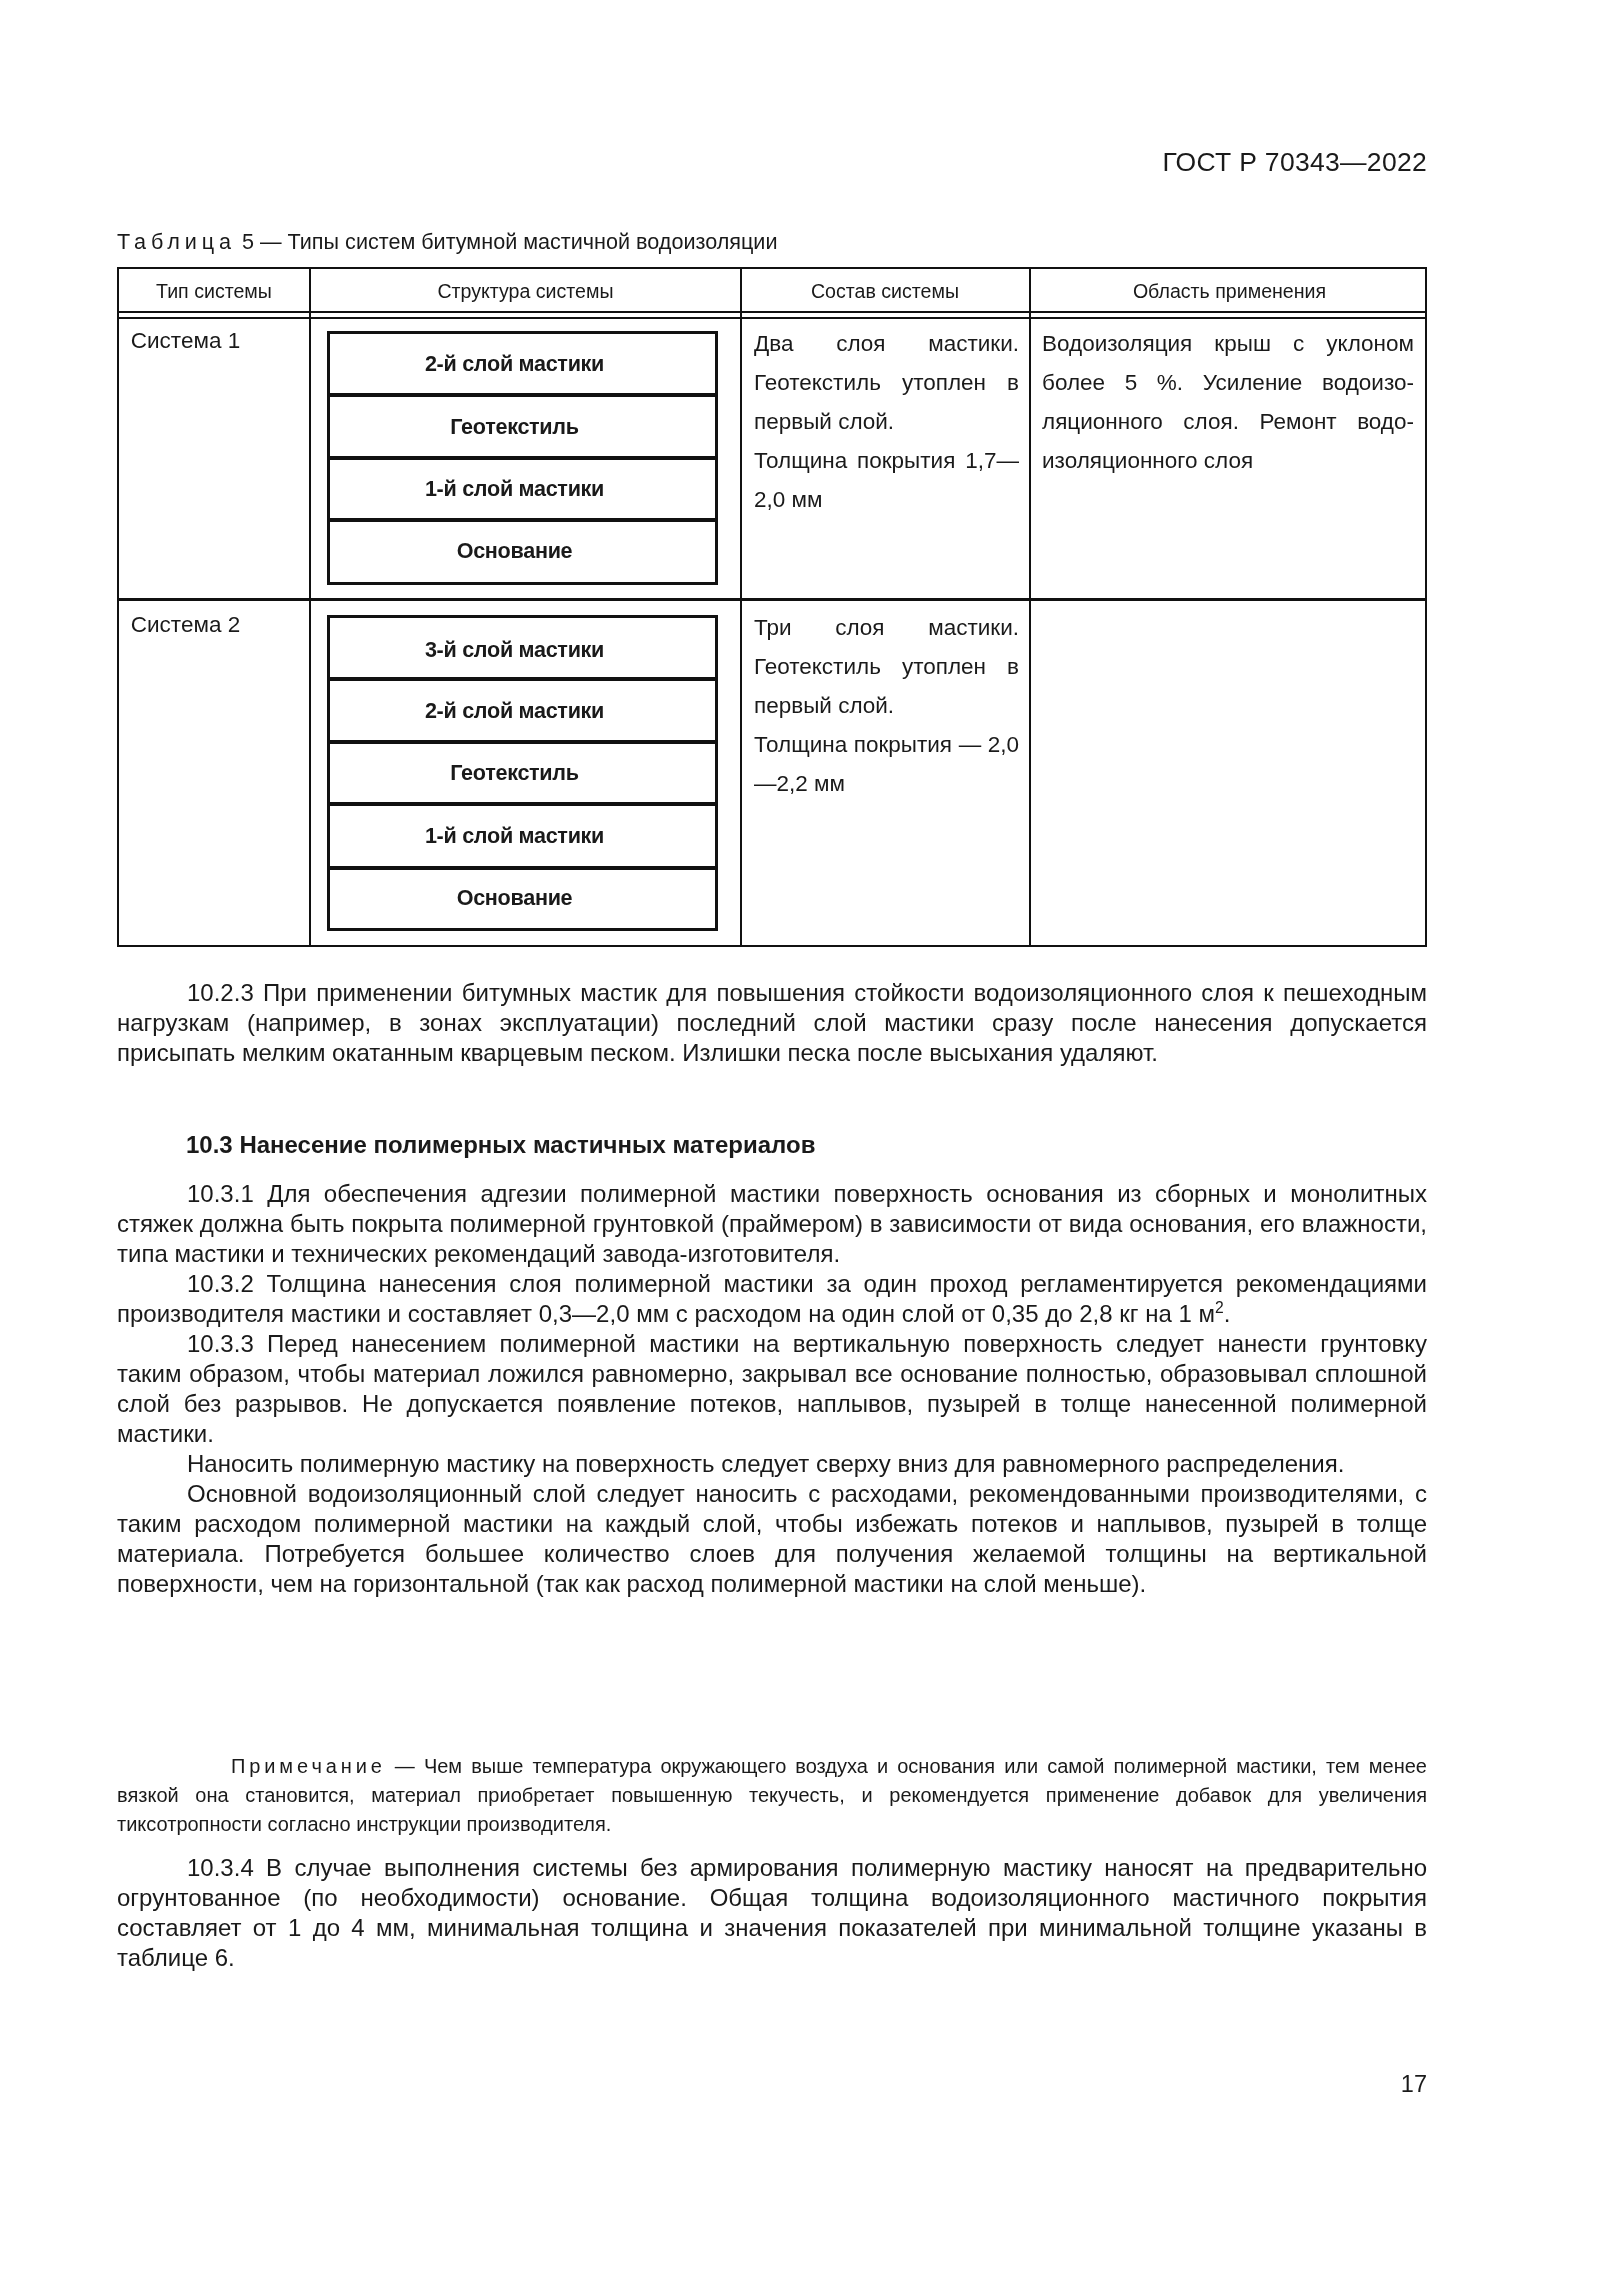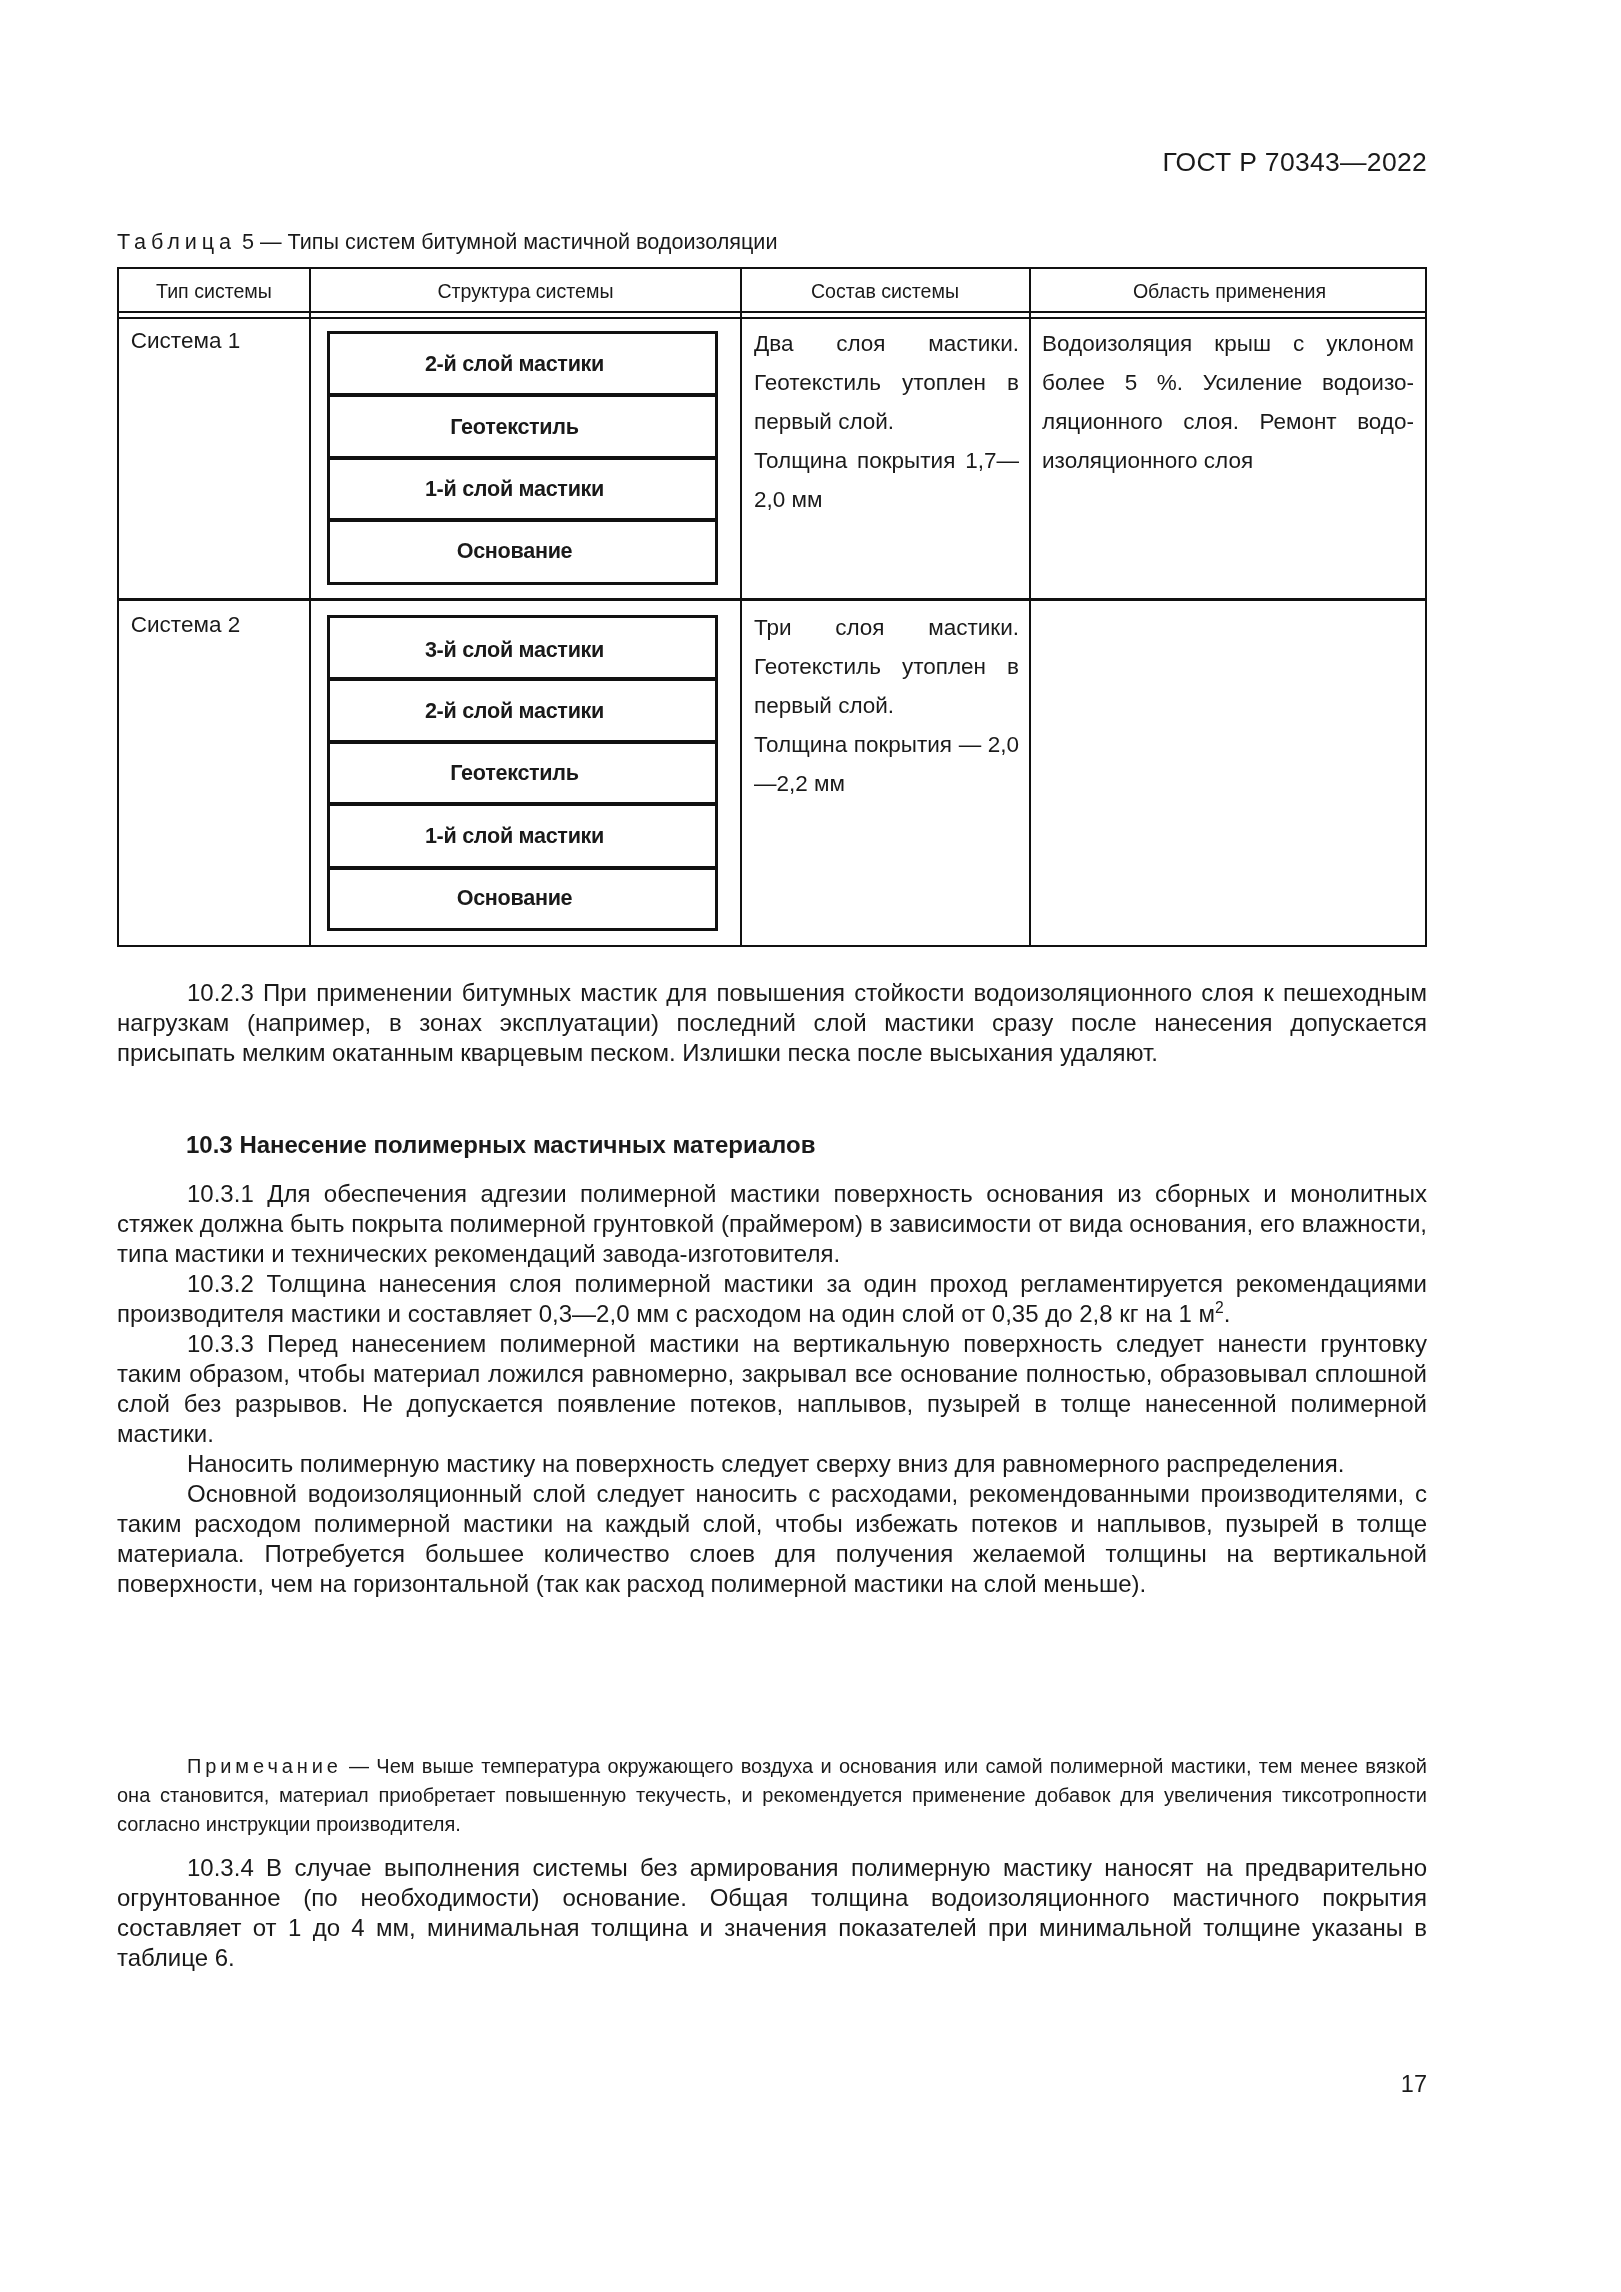--- a/index.html
+++ b/index.html
@@ -26,21 +26,21 @@
   .layer { position: absolute; left: 0; right: 16px; display: flex; align-items: center;
            justify-content: center; font-weight: bold; font-size: 21.6px; letter-spacing: -0.3px; }
   .layer-div { position: absolute; left: 0; right: 0; height: 3.9px; background: #111; }
 
   .body-text { left: 117px; width: 1310px; font-size: 24px; line-height: 30px;
                text-align: justify; }
   .body-text p { margin: 0; text-indent: 70px; }
   .heading { left: 186px; font-weight: bold; font-size: 24px; white-space: nowrap; }
   .note { left: 117px; width: 1310px; font-size: 20px; line-height: 29px; text-align: justify; }
   .note p { margin: 0; text-indent: 70px; }
-  .note .spaced { letter-spacing: 3.9px; }
+  .note .spaced { letter-spacing: 3.9px; margin-left: 44px; }
   .page-num { left: 1353px; width: 74px; top: 2071px; text-align: right; font-size: 23.5px; }
   sup { font-size: 15.7px; line-height: 0; }
 </style>
 </head>
 <body>
 
 <div class="abs doc-code">ГОСТ Р 70343—2022</div>
 
 <div class="abs caption">
   <span class="spaced">Таблица</span>

